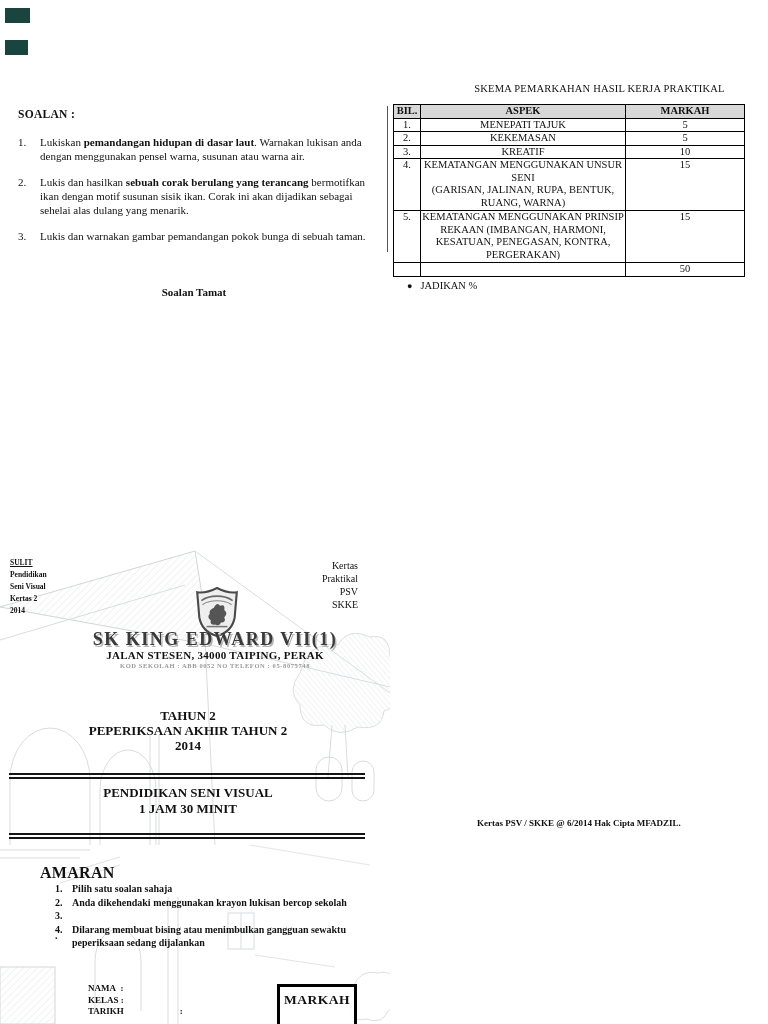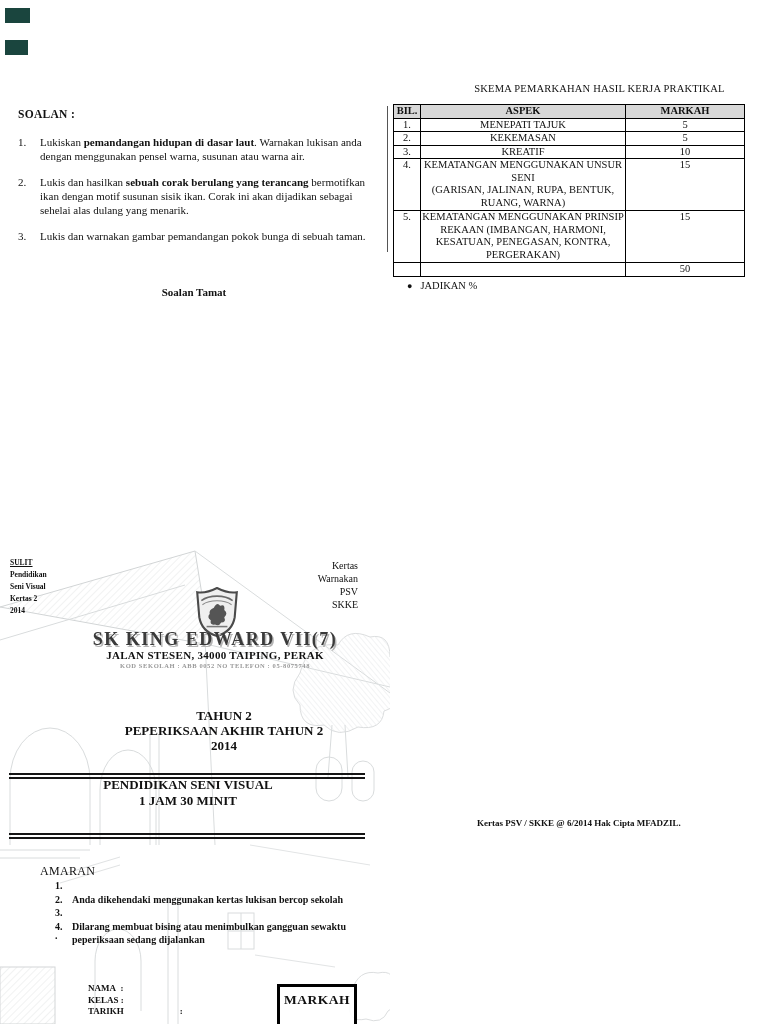--- a/index.html
+++ b/index.html
@@ -50,30 +50,30 @@
 
   #school-name{position:absolute;left:20px;top:84px;width:390px;text-align:center;
       font-size:18px;font-weight:bold;letter-spacing:1.5px;color:#3a3a3a;
       text-shadow:1.5px 1.5px 0 #b5b5b5;}
   #school-addr{position:absolute;left:20px;top:104px;width:390px;text-align:center;
       font-size:11px;font-weight:bold;letter-spacing:.3px;}
   #school-code{position:absolute;left:20px;top:117px;width:390px;text-align:center;
       font-size:6.5px;font-weight:bold;color:#999;letter-spacing:.6px;}
 
   #title-block{position:absolute;left:0;top:163px;width:376px;text-align:center;
-      font-size:13px;font-weight:bold;line-height:15px;margin-left:36px;}
+      font-size:13px;font-weight:bold;line-height:15px;}
   .double-rule{position:absolute;left:9px;width:356px;height:2px;
       border-top:2px solid #151515;border-bottom:2px solid #151515;}
   #rule1{top:228px;}
   #rule2{top:288px;}
-  #subject-block{position:absolute;left:0;top:232px;width:376px;text-align:center;
+  #subject-block{position:absolute;left:0;top:240px;width:376px;text-align:center;
       font-size:13px;font-weight:bold;line-height:16px;}
 
   #amaran{position:absolute;left:40px;top:319px;width:320px;}
-  .amaran-heading{font-weight:normal;font-size:12px;letter-spacing:.3px;}
+  .amaran-heading{font-weight:bold;font-size:16px;letter-spacing:.3px;}
   .a-item{display:flex;font-size:10px;font-weight:bold;line-height:13.5px;}
   .a-num{width:17px;flex:0 0 17px;margin-left:15px;}
   .a-text{width:285px;}
   #amaran-dot{position:absolute;left:55px;top:385px;font-size:10px;font-weight:bold;}
 
   #namablock{position:absolute;left:88px;top:438px;font-size:9px;font-weight:bold;line-height:11.5px;}
   .tarikh-row span.colon{margin-left:56px;}
 
   #markah-box{position:absolute;left:277px;top:439px;width:74px;height:60px;
       border:3px solid #000;background:rgba(255,255,255,.85);text-align:center;}
@@ -204,34 +204,34 @@
       <div id="sulit-block">
           <div>SULIT</div>
           <div>Pendidikan</div>
           <div>Seni Visual</div>
           <div>Kertas 2</div>
           <div>2014</div>
         </div>
 
       <div id="kertas-block">
           <div>Kertas</div>
-          <div>Warnakan</div>
+          <div>Praktikal</div>
           <div>PSV</div>
           <div>SKKE</div>
         </div>
 
       <svg id="shield" viewBox="0 0 40 48" xmlns="http://www.w3.org/2000/svg">
         <path d="M20,1 C28,5 34,6 39,5 L37,29 C35,41 27,45 20,47 C13,45 5,41 3,29 L1,5 C6,6 12,5 20,1 Z" fill="#efefef" stroke="#4a4a4a" stroke-width="2"></path>
         <path d="M5,13 A19,11 0 0 1 35,13" stroke="#6a6a6a" fill="none" stroke-width="1.5"></path>
         <path d="M6,17 A18,10 0 0 1 34,17" stroke="#8a8a8a" fill="none" stroke-width="1"></path>
         <path d="M17,20 q3,-6 6,-2 q5,-2 4,4 q4,3 0,7 q2,5 -3,5 q-2,4 -6,2 q-5,1 -4,-4 q-4,-3 -1,-6 q-1,-4 4,-6 z" fill="#555" stroke="none"></path>
         <path d="M10,38 h20" stroke="#777" stroke-width="1.5"></path>
       </svg>
 
-      <div id="school-name">SK KING EDWARD VII(7)</div>
+      <div id="school-name">SK KING EDWARD VII(1)</div>
       <div id="school-addr">JALAN STESEN, 34000 TAIPING, PERAK</div>
       <div id="school-code">KOD SEKOLAH : ABB 0052   NO TELEFON : 05-8075748</div>
 
       <div id="title-block">
           <div>TAHUN 2</div>
           <div>PEPERIKSAAN AKHIR TAHUN 2</div>
           <div>2014</div>
         </div>
 
       <div id="rule1" class="double-rule"></div>
@@ -241,24 +241,25 @@
           <div>1 JAM 30 MINIT</div>
         </div>
 
       <div id="rule2" class="double-rule"></div>
 
       <div id="amaran">
         <div class="amaran-heading">AMARAN</div>
         <div id="amaran-list">
             <div class="a-item">
               <span class="a-num">1.</span>
+              <span class="a-text">Pilih satu soalan sahaja</span>
             </div>
             <div class="a-item">
               <span class="a-num">2.</span>
-              <span class="a-text">Anda dikehendaki menggunakan kertas lukisan bercop sekolah</span>
+              <span class="a-text">Anda dikehendaki menggunakan krayon lukisan bercop sekolah</span>
             </div>
             <div class="a-item">
               <span class="a-num">3.</span>
             </div>
             <div class="a-item">
               <span class="a-num">4.</span>
               <span class="a-text">Dilarang membuat bising atau menimbulkan gangguan sewaktu peperiksaan sedang dijalankan</span>
             </div>
           </div>
       </div>

